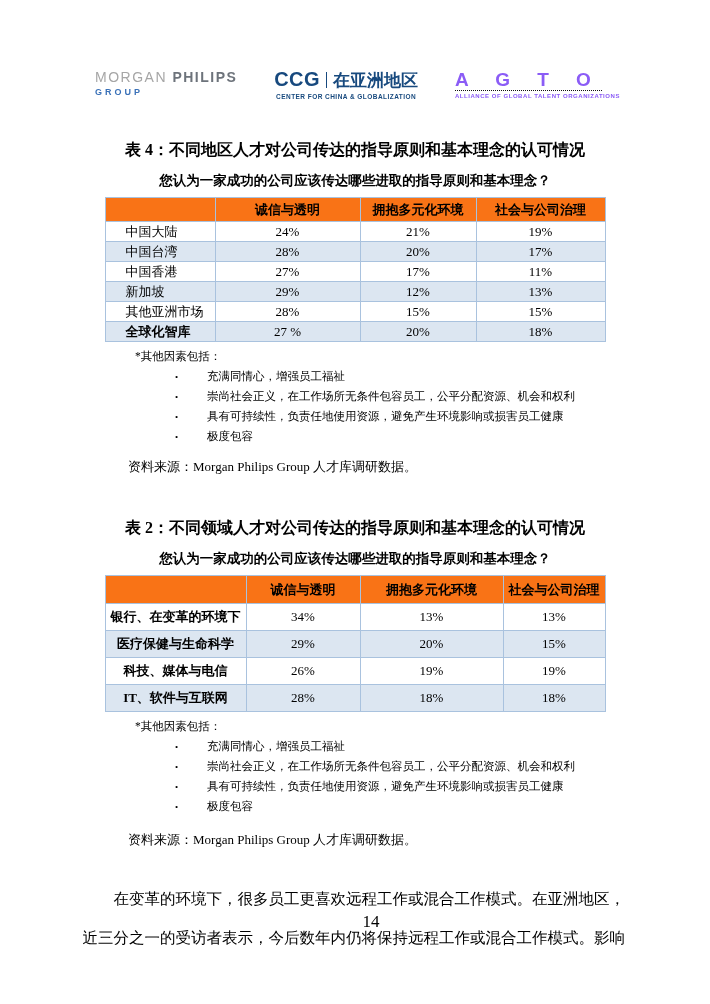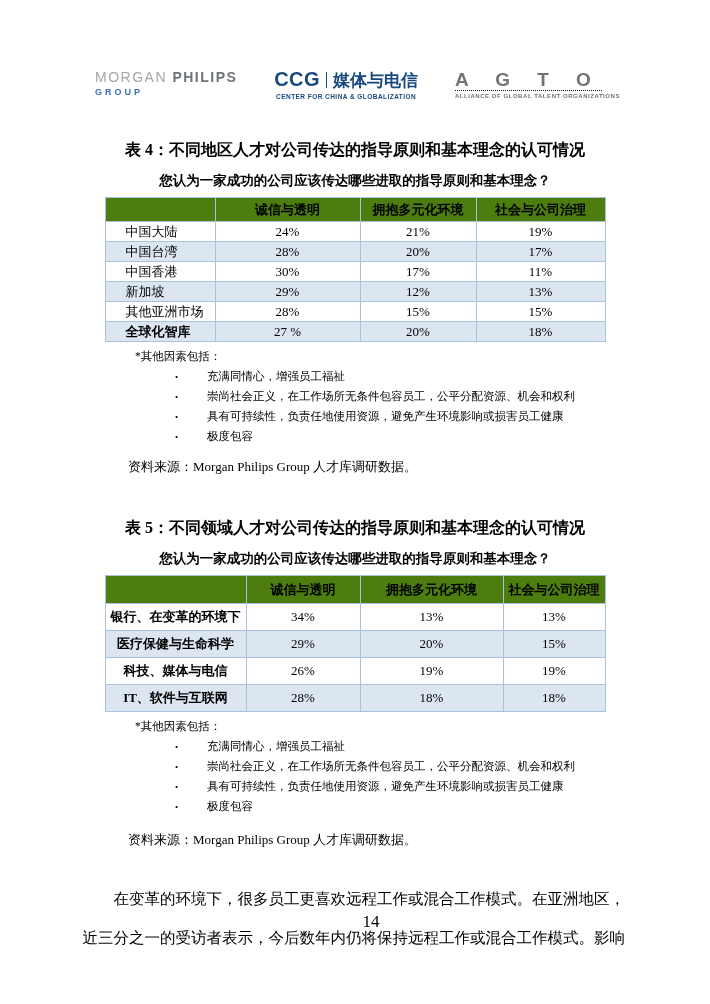--- a/index.html
+++ b/index.html
@@ -25,40 +25,40 @@
   .mp-bold  { color:#6d737b; font-weight:bold; }
   .mp-group { font-size:9px; font-weight:bold; letter-spacing:3px; color:#3a71b8; margin-top:2px; }
 
   .ccg-logo { font-family:"Liberation Sans", sans-serif; color:#17497e; text-align:center; }
   .ccg-top { display:flex; align-items:baseline; gap:6px; }
   .ccg-acr { font-size:20px; font-weight:bold; letter-spacing:0.5px; }
   .ccg-sep { width:1px; height:16px; background:#17497e; align-self:center; }
   .ccg-cn  { font-size:17px; font-weight:bold; }
   .ccg-en  { font-size:6.5px; font-weight:bold; letter-spacing:0.45px; margin-top:1px; }
 
-  .agto-logo { font-family:"Liberation Sans", sans-serif; color:#737373; text-align:left; }
+  .agto-logo { font-family:"Liberation Sans", sans-serif; color:#8b5cf6; text-align:left; }
   .agto-acr { font-size:19px; font-weight:bold; letter-spacing:11px; border-bottom:1px dotted #111; display:inline-block; line-height:1; padding-bottom:1px; }
   .agto-en  { font-size:6px; font-weight:bold; letter-spacing:0.55px; margin-top:2px; }
 
   
   .tbl-title { text-align:center; font-weight:bold; font-size:16px; }
   .t4-title { margin-top:36px; }
   .t5-title { margin-top:42px; }
   .tbl-question { text-align:center; font-weight:bold; font-size:13.5px; margin-top:11px; }
 
   
   table.dtable {
     border-collapse:collapse;
     width:500px;
     margin:7px auto 0;
     table-layout:fixed;
     font-size:13px;
   }
   .dtable th, .dtable td { border:1px solid #a9c2de; text-align:center; padding:0; overflow:hidden; white-space:nowrap; }
-  .dtable thead th { background:#4d7c0f; font-weight:bold; }
+  .dtable thead th { background:#f97316; font-weight:bold; }
   .t4 thead th { height:23px; }
   .t4 tbody td { height:19px; }
   .t4 tbody tr:nth-child(even) td { background:#dce6f1; }
   .t4 td.lbl { text-align:left; padding-left:20px; }
   .t4 tr.avg td.lbl { font-weight:bold; }
   .t4 col.c0 { width:110px; } .t4 col.c1 { width:145px; } .t4 col.c2 { width:116px; } .t4 col.c3 { width:129px; }
 
   .t5 thead th { height:27px; }
   .t5 tbody td { height:26px; }
   .t5 tbody tr:nth-child(even) td { background:#dce6f1; }
@@ -93,21 +93,21 @@
         <span class="mp-light">MORGAN</span>
         <span class="mp-bold">PHILIPS</span>
       </div>
       <div class="mp-group">GROUP</div>
     </div>
 
     <div class="ccg-logo">
       <div class="ccg-top">
         <span class="ccg-acr">CCG</span>
         <span class="ccg-sep"></span>
-        <span class="ccg-cn">媒体与电信</span>
+        <span class="ccg-cn">在亚洲地区</span>
       </div>
       <div class="ccg-en">CENTER FOR CHINA &amp; GLOBALIZATION</div>
     </div>
 
     <div class="agto-logo">
       <div><span class="agto-acr">A G T O</span></div>
       <div class="agto-en">ALLIANCE OF GLOBAL TALENT ORGANIZATIONS</div>
     </div>
   </div>
 
@@ -137,21 +137,21 @@
         <td>19%</td>
       </tr>
       <tr>
         <td class="lbl">中国台湾</td>
         <td>28%</td>
         <td>20%</td>
         <td>17%</td>
       </tr>
       <tr>
         <td class="lbl">中国香港</td>
-        <td>30%</td>
+        <td>27%</td>
         <td>17%</td>
         <td>11%</td>
       </tr>
       <tr>
         <td class="lbl">新加坡</td>
         <td>29%</td>
         <td>12%</td>
         <td>13%</td>
       </tr>
       <tr>
@@ -186,21 +186,21 @@
         </li>
       <li class="fn-item">
           <span class="fn-dot">•</span>
           <span>极度包容</span>
         </li>
     </ul>
   </div>
 
   <div class="source-line">资料来源：Morgan Philips Group 人才库调研数据。</div>
 
-  <div class="tbl-title t5-title">表 5：不同领域人才对公司传达的指导原则和基本理念的认可情况</div>
+  <div class="tbl-title t5-title">表 2：不同领域人才对公司传达的指导原则和基本理念的认可情况</div>
   <div class="tbl-question">您认为一家成功的公司应该传达哪些进取的指导原则和基本理念？</div>
 
   <table class="dtable t5">
     <colgroup>
         <col class="c0">
         <col class="c1">
         <col class="c2">
         <col class="c3">
       </colgroup>
     <thead>

